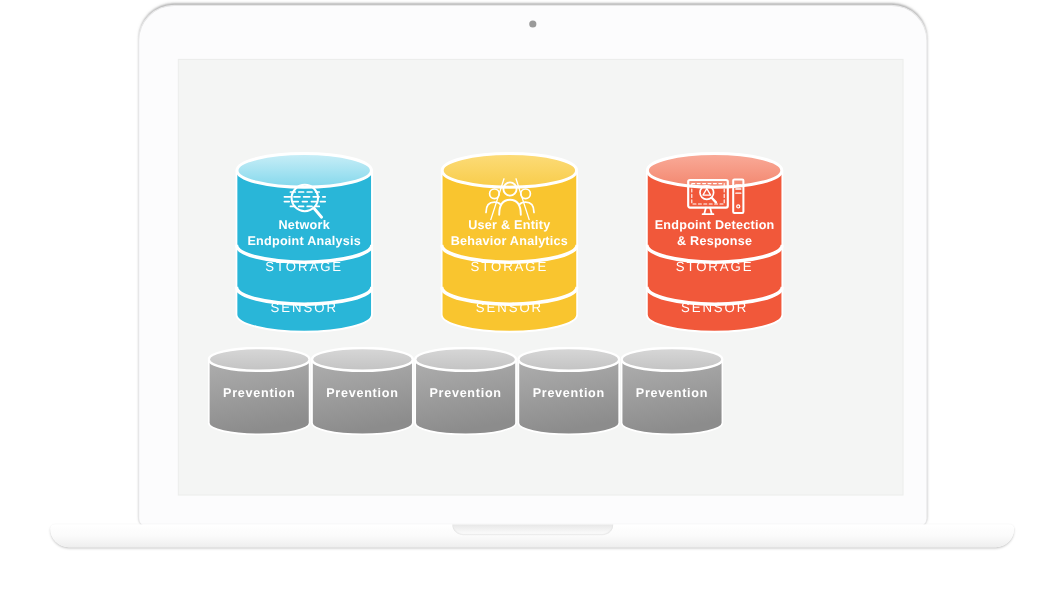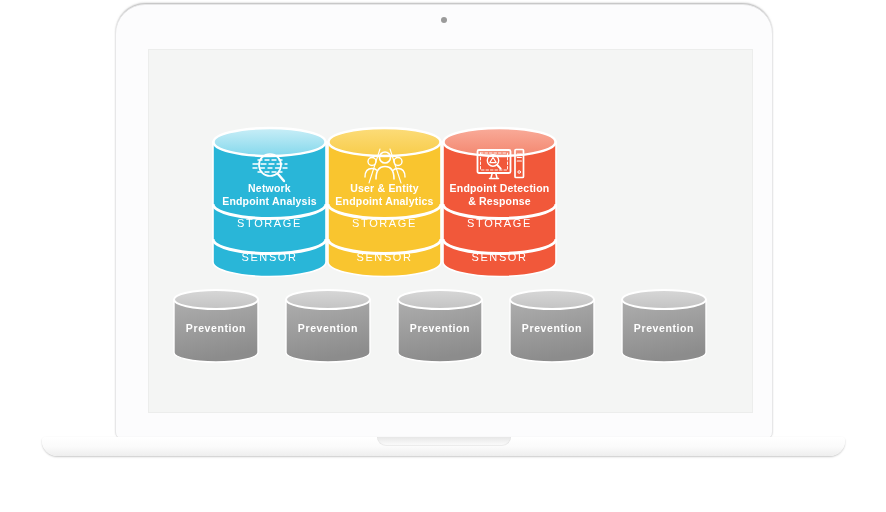--- a/index.html
+++ b/index.html
@@ -34,35 +34,35 @@
     background:linear-gradient(180deg,#e7e7e7 0%,#f9f9f9 80%,#fdfdfd 100%);
     border-radius:0 0 12px 12px;
     box-shadow:inset 0 -1px 1px rgba(0,0,0,.07);
   }
   
   .slide-title{
     position:absolute;left:12px;top:22px;
     font-size:19px;font-weight:800;letter-spacing:.2px;color:#141414;
     white-space:nowrap;
   }
-  .silo-row{position:absolute;left:64px;top:77px;display:flex;}
+  .silo-row{position:absolute;left:48px;top:77px;display:flex;gap:56px;}
   .cylinder{position:relative;width:115px;height:152px;}
   .cyl-svg{position:absolute;left:0;top:0;}
   .cyl-icon{position:absolute;left:0;right:0;top:22px;display:flex;justify-content:center;}
   .cyl-name{
     position:absolute;left:1px;right:1px;top:56px;text-align:center;
     font-size:10.5px;font-weight:700;line-height:12.5px;color:#ffffff;letter-spacing:.2px;
   }
   .band-label{
     position:absolute;left:0;width:100%;text-align:center;color:#ffffff;
     font-size:11px;font-weight:400;letter-spacing:1.6px;
   }
   .storage{top:91px;}
   .sensor{top:125px;}
-  .prevention-row{position:absolute;left:25px;top:240px;display:flex;gap:26px;}
+  .prevention-row{position:absolute;left:25px;top:240px;display:flex;}
   .mini-cyl{position:relative;width:86px;height:74px;}
   .mini-label{
     position:absolute;left:0;top:33px;width:100%;text-align:center;
     color:#ffffff;font-size:10.5px;font-weight:700;letter-spacing:.6px;
   }
 </style>
 </head>
 <body>
 
 <div class="screen">
@@ -124,21 +124,21 @@
             <circle cx="10" cy="13.5" r="4" stroke-width="1.4"></circle>
             <path d="M3 29 Q3 20.5 10 20.5 Q13.5 20.5 15.3 22.6" stroke-width="1.4"></path>
             <circle cx="36" cy="13.5" r="4" stroke-width="1.4"></circle>
             <path d="M43 29 Q43 20.5 36 20.5 Q32.5 20.5 30.7 22.6" stroke-width="1.4"></path>
             <circle cx="23" cy="9.5" r="5.5" stroke-width="1.6"></circle>
             <path d="M14 31 Q14 18.5 23 18.5 Q32 18.5 32 31" stroke-width="1.6"></path>
           </svg>
         </div>
         <div class="cyl-name">
           <div>User &amp; Entity</div>
-          <div>Endpoint Analytics</div>
+          <div>Behavior Analytics</div>
         </div>
         <div class="band-label storage">STORAGE</div>
         <div class="band-label sensor">SENSOR</div>
       </div>
 
       <div class="cylinder">
         <svg class="cyl-svg" width="115" height="152" viewBox="0 0 115 152">
           <defs>
             <linearGradient id="topRed" x1="0" y1="0" x2="0" y2="1">
               <stop offset="0" stop-color="#f9ab99"></stop>

